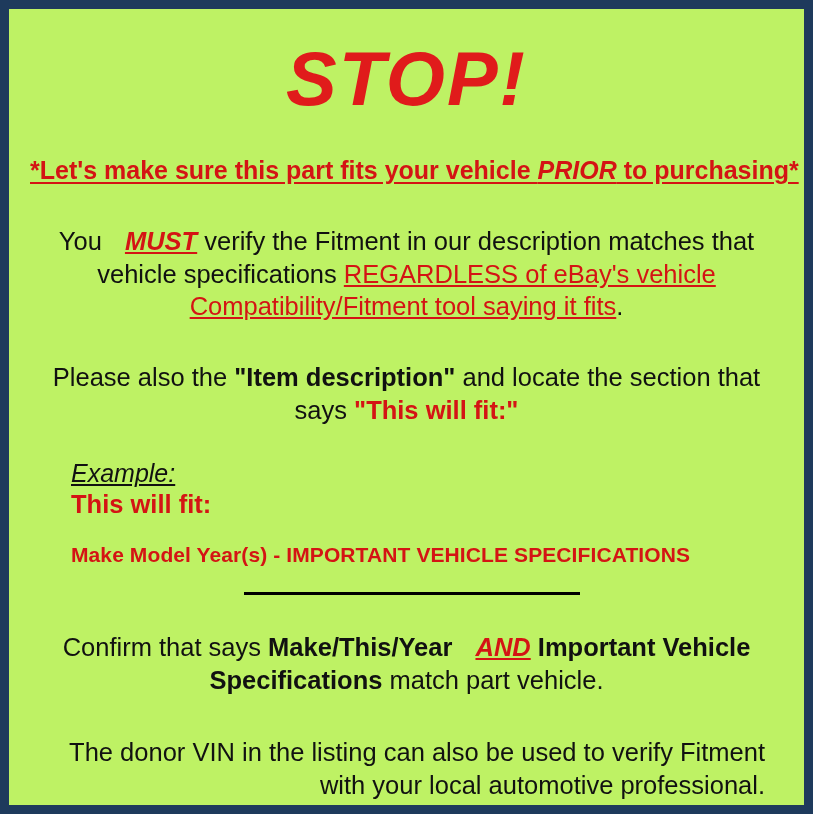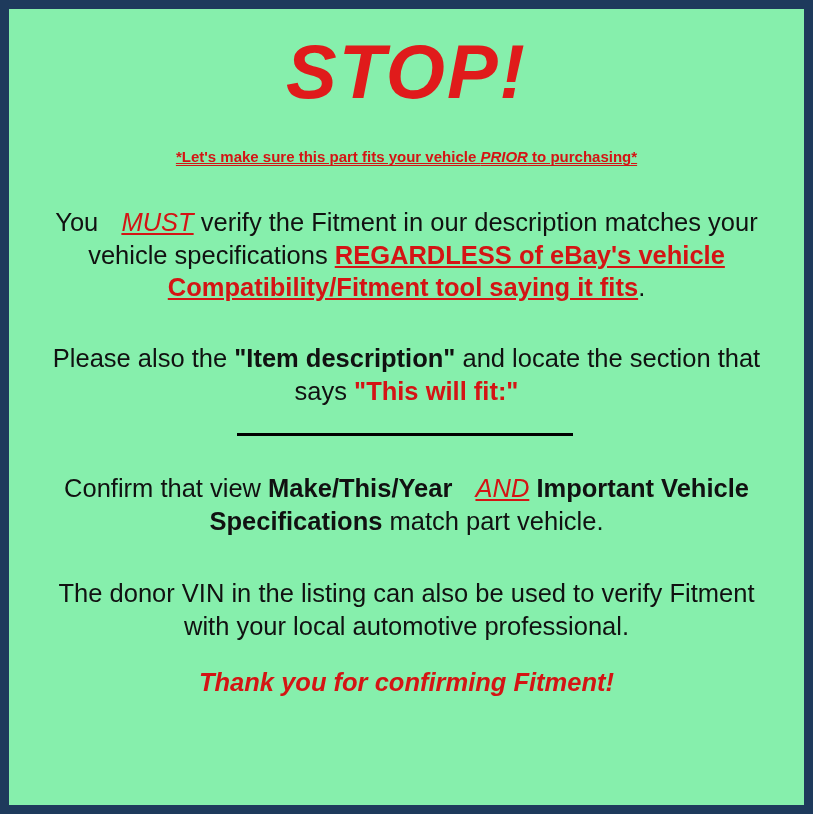--- a/index.html
+++ b/index.html
@@ -12,22 +12,22 @@
     height: 814px;
     overflow: hidden;
     font-family: "Liberation Sans", sans-serif;
   }
 
   #notice-card {
     box-sizing: border-box;
     width: 813px;
     height: 814px;
     border: 9px solid #1e3a5c;
-    background: #86efac;
-    padding: 5px;
+    background: #bef264;
+    padding: 12px;
     position: relative;
   }
 
   .inner {
     box-sizing: border-box;
     width: 100%;
     height: 100%;
     padding: 6px 9px 0 9px;
     display: block;
   }
@@ -43,25 +43,24 @@
     letter-spacing: 2px;
     margin: 14px 0 0 0;
     font-family: "Liberation Sans", sans-serif;
   }
 
   
   .tagline {
     text-align: center;
     color: #d41414;
     font-weight: bold;
-    font-size: 15px;
+    font-size: 25px;
     line-height: 1.2;
     margin: 38px 0 0 0;
     white-space: nowrap;
-    text-decoration: underline;
   }
   .tagline .u {
     text-decoration: underline;
     text-underline-offset: 3px;
   }
   .tagline .it {
     font-style: italic;
   }
 
   
@@ -69,35 +68,35 @@
     text-align: center;
     color: #111111;
     font-size: 25.5px;
     line-height: 1.28;
     margin: 0;
     padding: 0 18px;
   }
   .para.p1 { margin-top: 40px; }
   .para.p2 { margin-top: 38px; }
   .para.p4 { margin-top: 36px; }
-  .para.p5 { margin-top: 40px; }
+  .para.p5 { margin-top: 40px; text-align: right; }
 
   .b { font-weight: bold; }
   .redb { color: #d41414; font-weight: bold; }
   .redbiu {
     color: #d41414;
-    font-weight: normal;
+    font-weight: bold;
     font-style: italic;
     text-decoration: underline;
     text-underline-offset: 2px;
     margin-left: 16px;
   }
   .redbu {
     color: #d41414;
-    font-weight: bold;
+    font-weight: normal;
     text-decoration: underline;
     text-underline-offset: 2px;
     text-align: right;
   }
 
   
   .example-block {
     margin-top: 34px;
     padding-left: 41px;
     text-align: left;
@@ -155,34 +154,41 @@
 <div id="notice-card">
   <div class="inner">
 
     <div class="headline">STOP!</div>
 
     <div class="tagline">
       <span class="u"><span>*Let's make sure this part fits your vehicle </span><span class="it">PRIOR</span><span> to purchasing*</span></span>
     </div>
 
     <p class="para p1">
-      <span>You </span><span class="redbiu">MUST</span><span> verify the Fitment in our description matches your vehicle specifications </span><span class="redbu">REGARDLESS of eBay's vehicle Compatibility/Fitment tool saying it fits</span><span>.</span>
+      <span>You </span><span class="redbiu">MUST</span><span> verify the Fitment in our description matches that vehicle specifications </span><span class="redbu">REGARDLESS of eBay's vehicle Compatibility/Fitment tool saying it fits</span><span>.</span>
     </p>
 
     <p class="para p2">
       <span>Please also the </span><span class="b">"Item description"</span><span> and locate the section that says </span><span class="redb">"This will fit:"</span>
     </p>
 
+    <div class="example-block">
+      <div>
+        <span class="example-label">Example:</span>
+      </div>
+      <div class="example-fit">This will fit:</div>
+      <div class="example-spec">Make Model Year(s) - IMPORTANT VEHICLE SPECIFICATIONS</div>
+    </div>
 
     <div class="divider-wrap">
       <div class="divider"></div>
     </div>
 
     <p class="para p4">
-      <span>Confirm that view </span><span class="b">Make/This/Year</span><span> </span><span class="redbiu">AND</span><span> </span><span class="b">Important Vehicle Specifications</span><span> match part vehicle.</span>
+      <span>Confirm that says </span><span class="b">Make/This/Year</span><span> </span><span class="redbiu">AND</span><span> </span><span class="b">Important Vehicle Specifications</span><span> match part vehicle.</span>
     </p>
 
     <p class="para p5">The donor VIN in the listing can also be used to verify Fitment with your local automotive professional.</p>
 
     <div class="signoff">Thank you for confirming Fitment!</div>
 
   </div>
 </div>
 
 </body></html>

